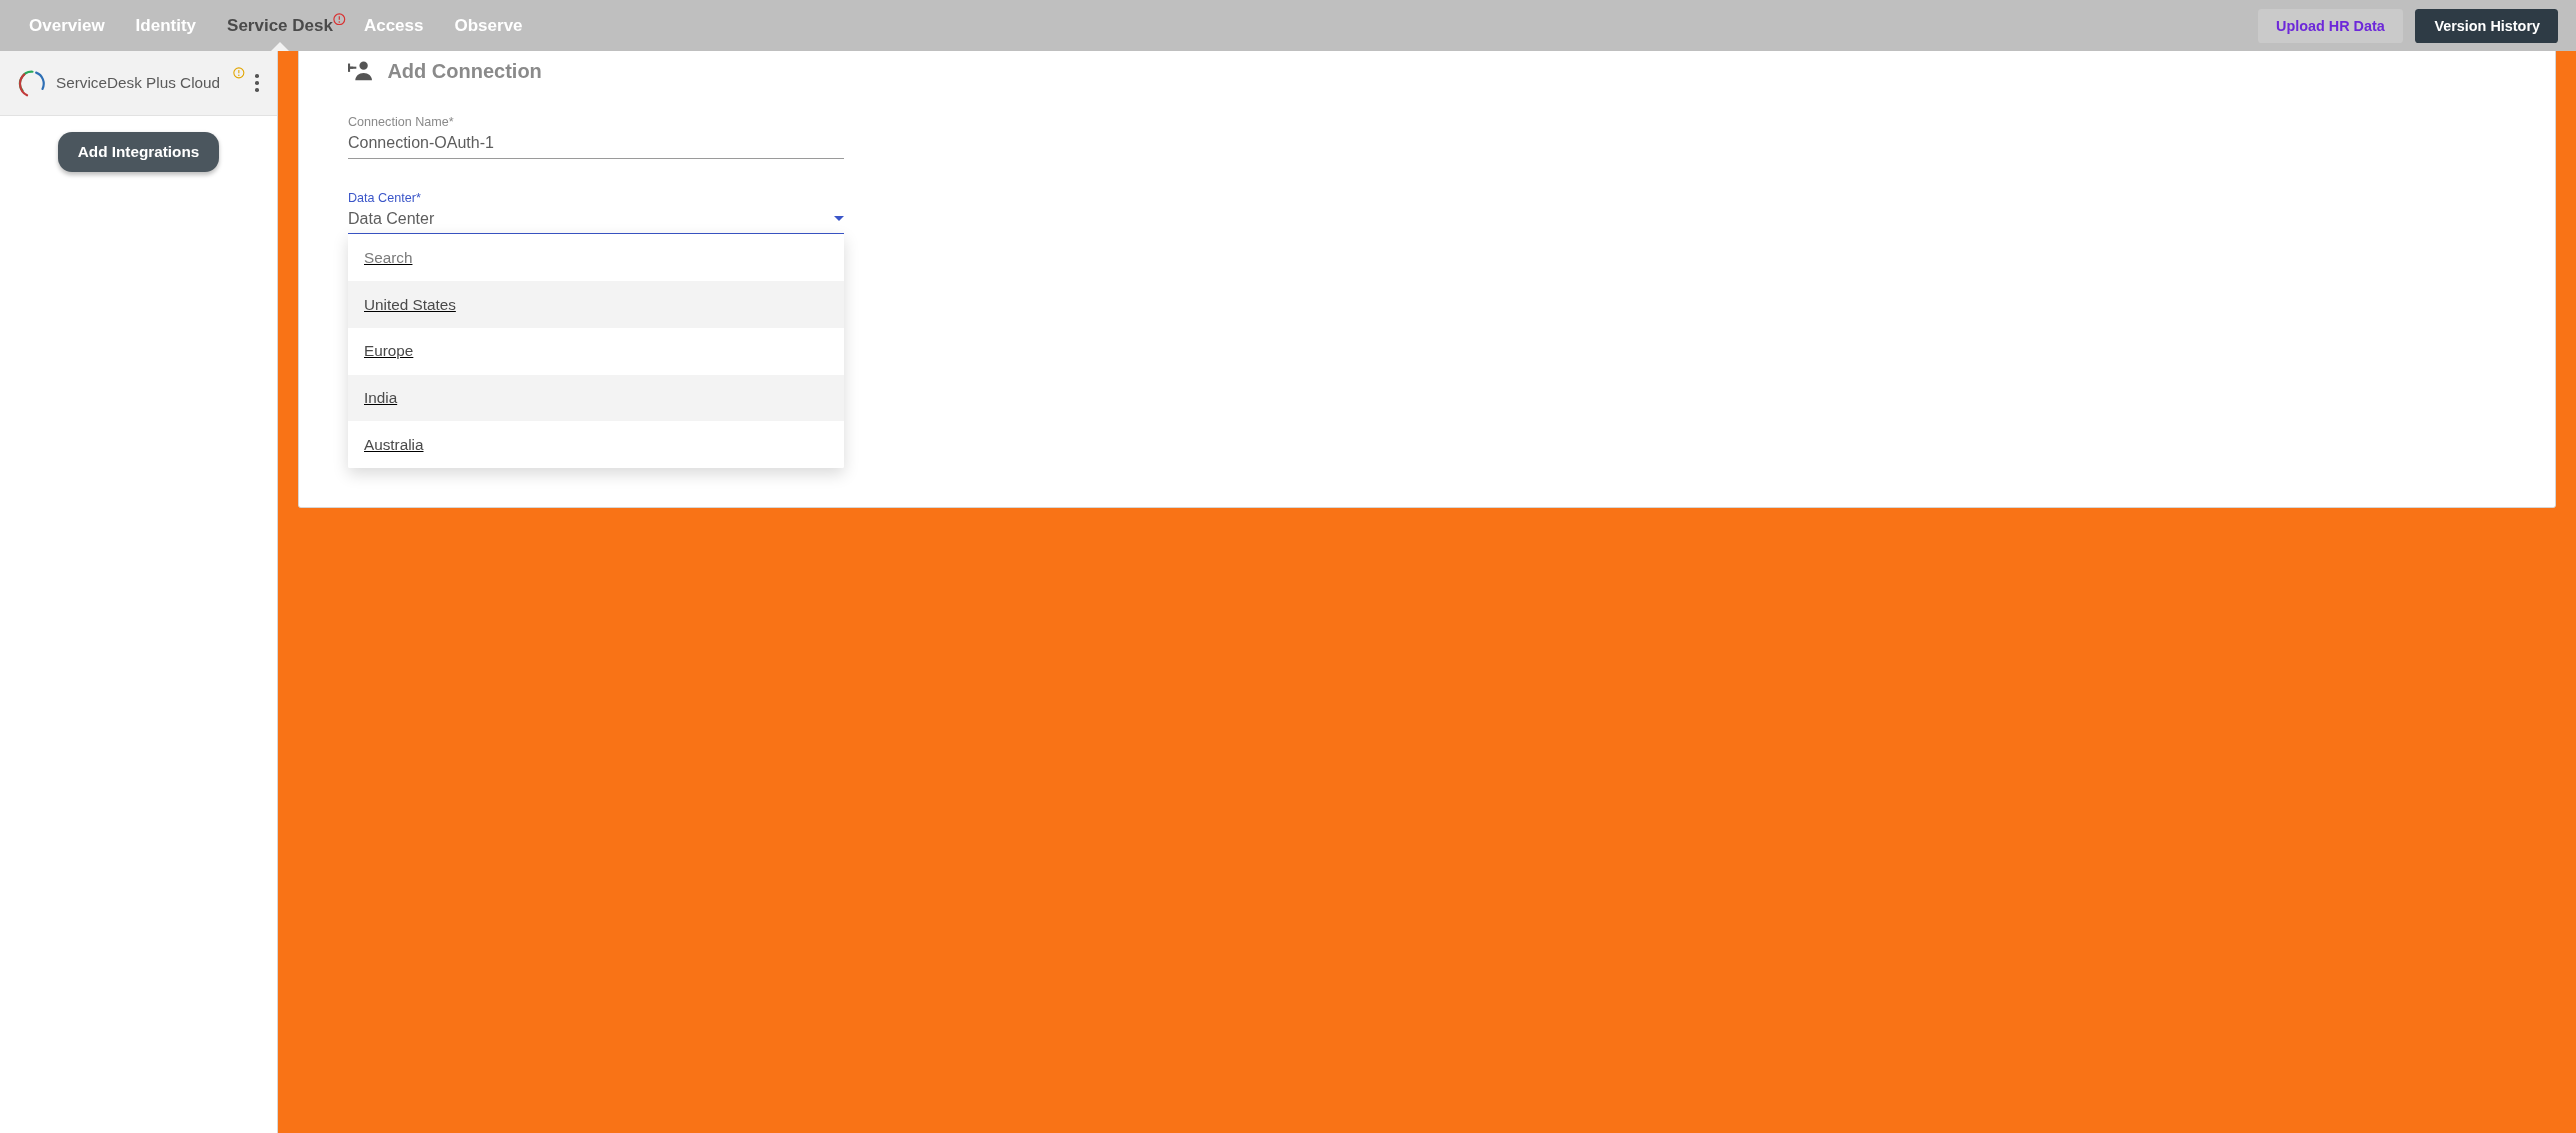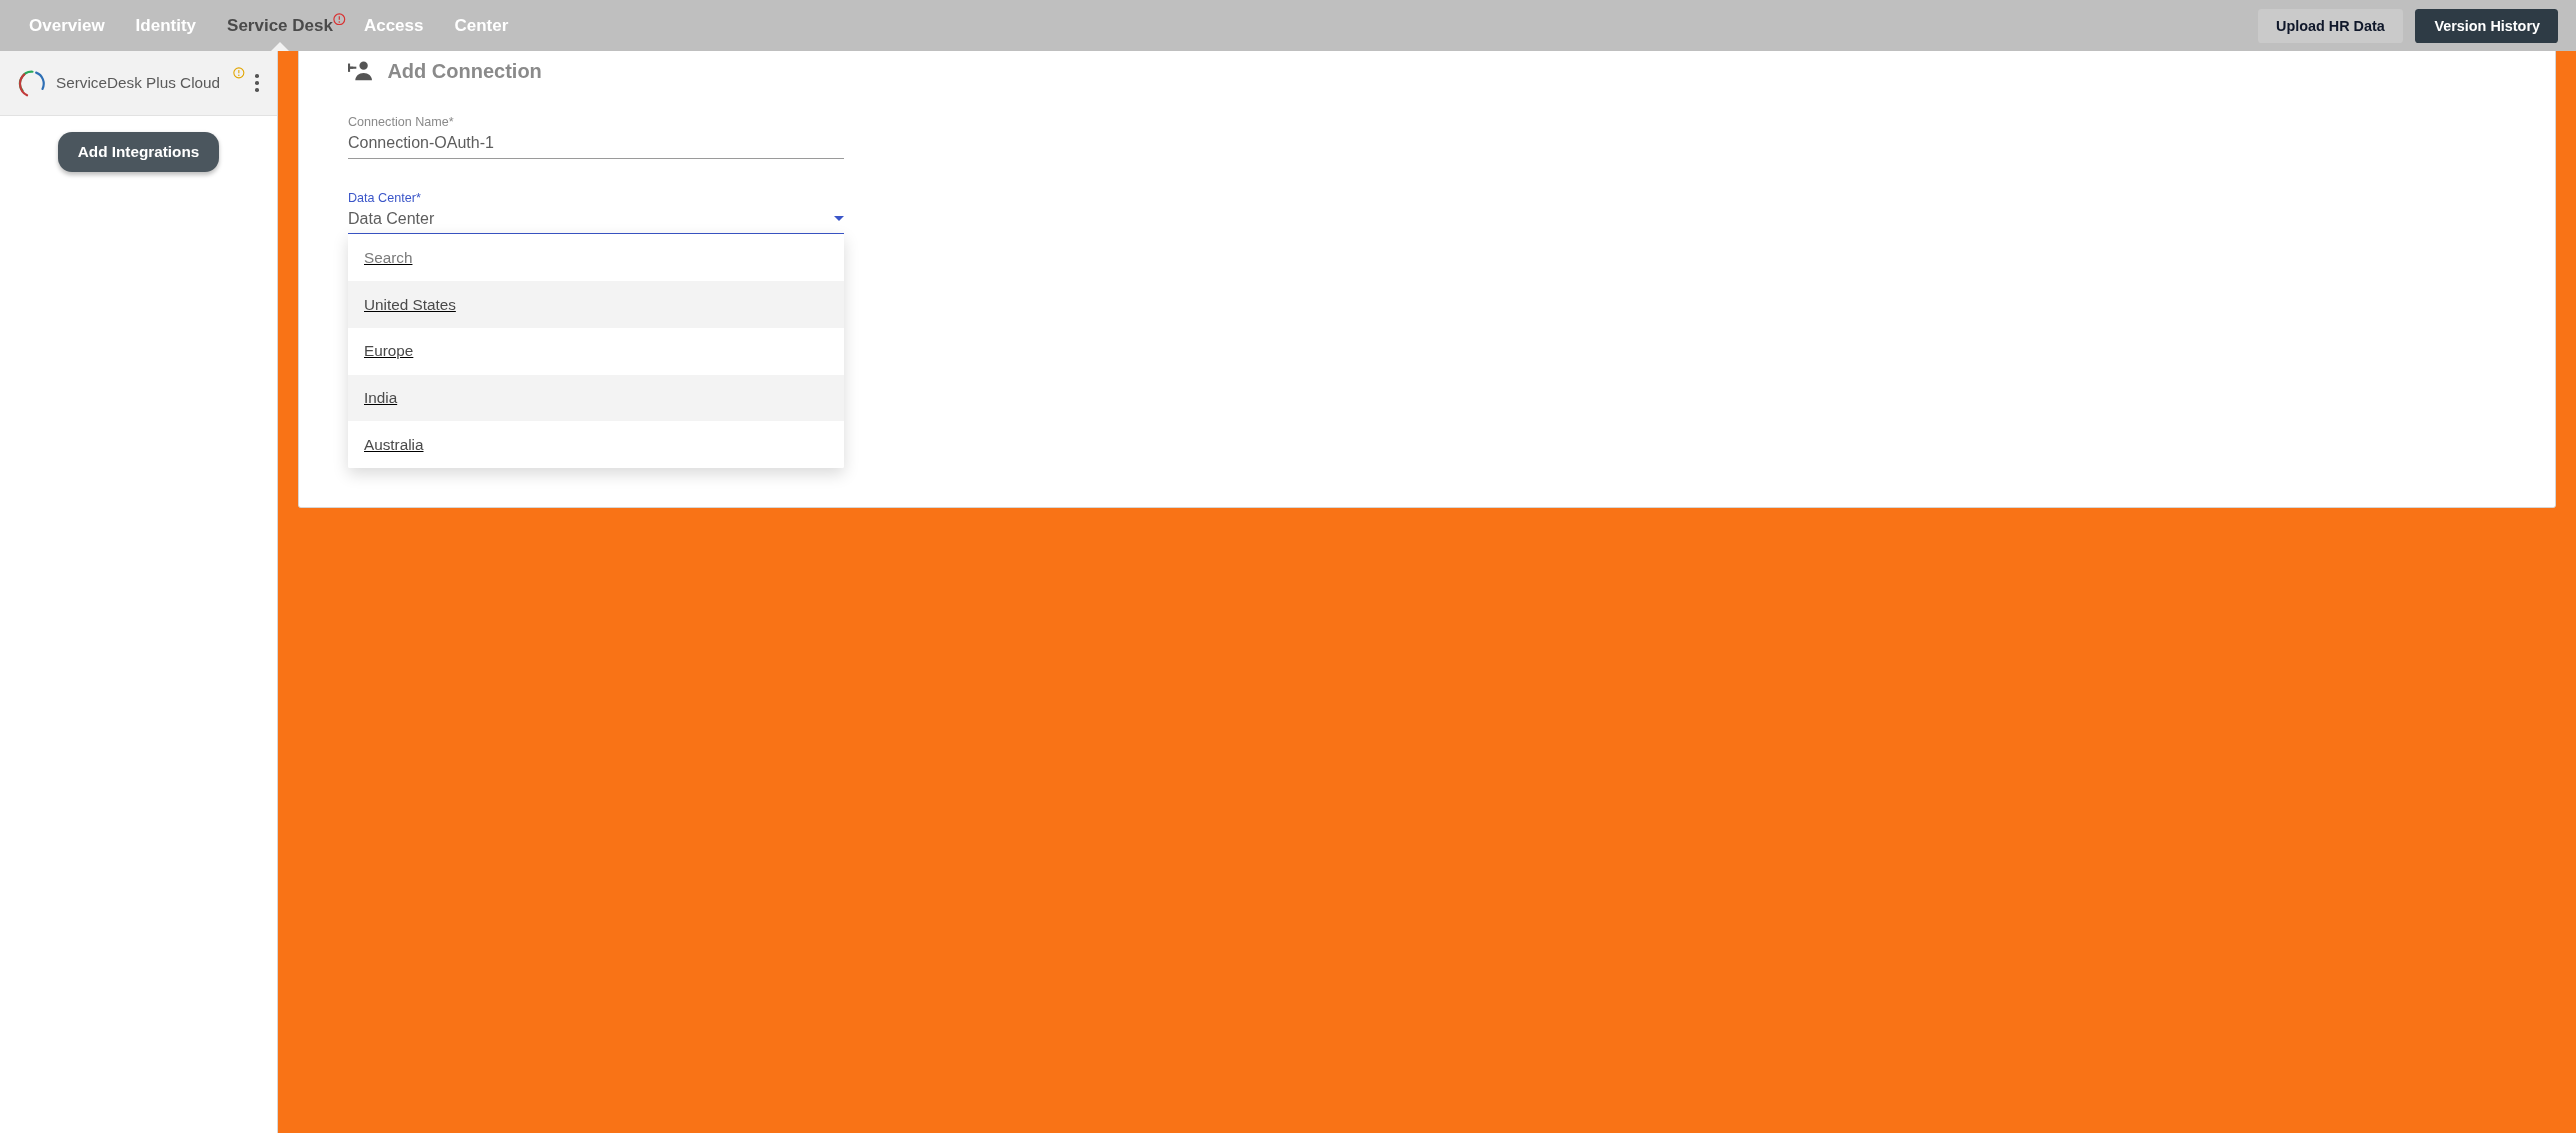--- a/index.html
+++ b/index.html
@@ -59,21 +59,21 @@
   .btn {
     border: none;
     border-radius: 3.6px;
     padding: 9px 18px;
     font-size: 14.4px;
     font-weight: 700;
     cursor: pointer;
   }
   .btn-light {
     background: #cacaca;
-    color: #0f172a;
+    color: #6d28d9;
   }
   .btn-dark {
     background: #2e3b45;
     color: #ffffff;
     padding-left: 19px;
   }
 
   
   .body {
     display: flex;
@@ -271,21 +271,21 @@
             <circle cx="7" cy="7" r="6" stroke-width="1.3"></circle>
             <line x1="7" y1="3.5" x2="7" y2="7.5" stroke-width="1.3"></line>
             <circle cx="7" cy="10" r="0.9" fill="#d93030" stroke="none"></circle>
           </svg>
       </span>
     </div>
     <div class="tab">
       <span>Access</span>
     </div>
     <div class="tab">
-      <span>Center</span>
+      <span>Observe</span>
     </div>
   </div>
 
   <div class="topbar-actions">
     <button class="btn btn-light">Upload HR Data</button>
     <button class="btn btn-dark">Version History</button>
   </div>
 </div>
 
 <div class="body">

